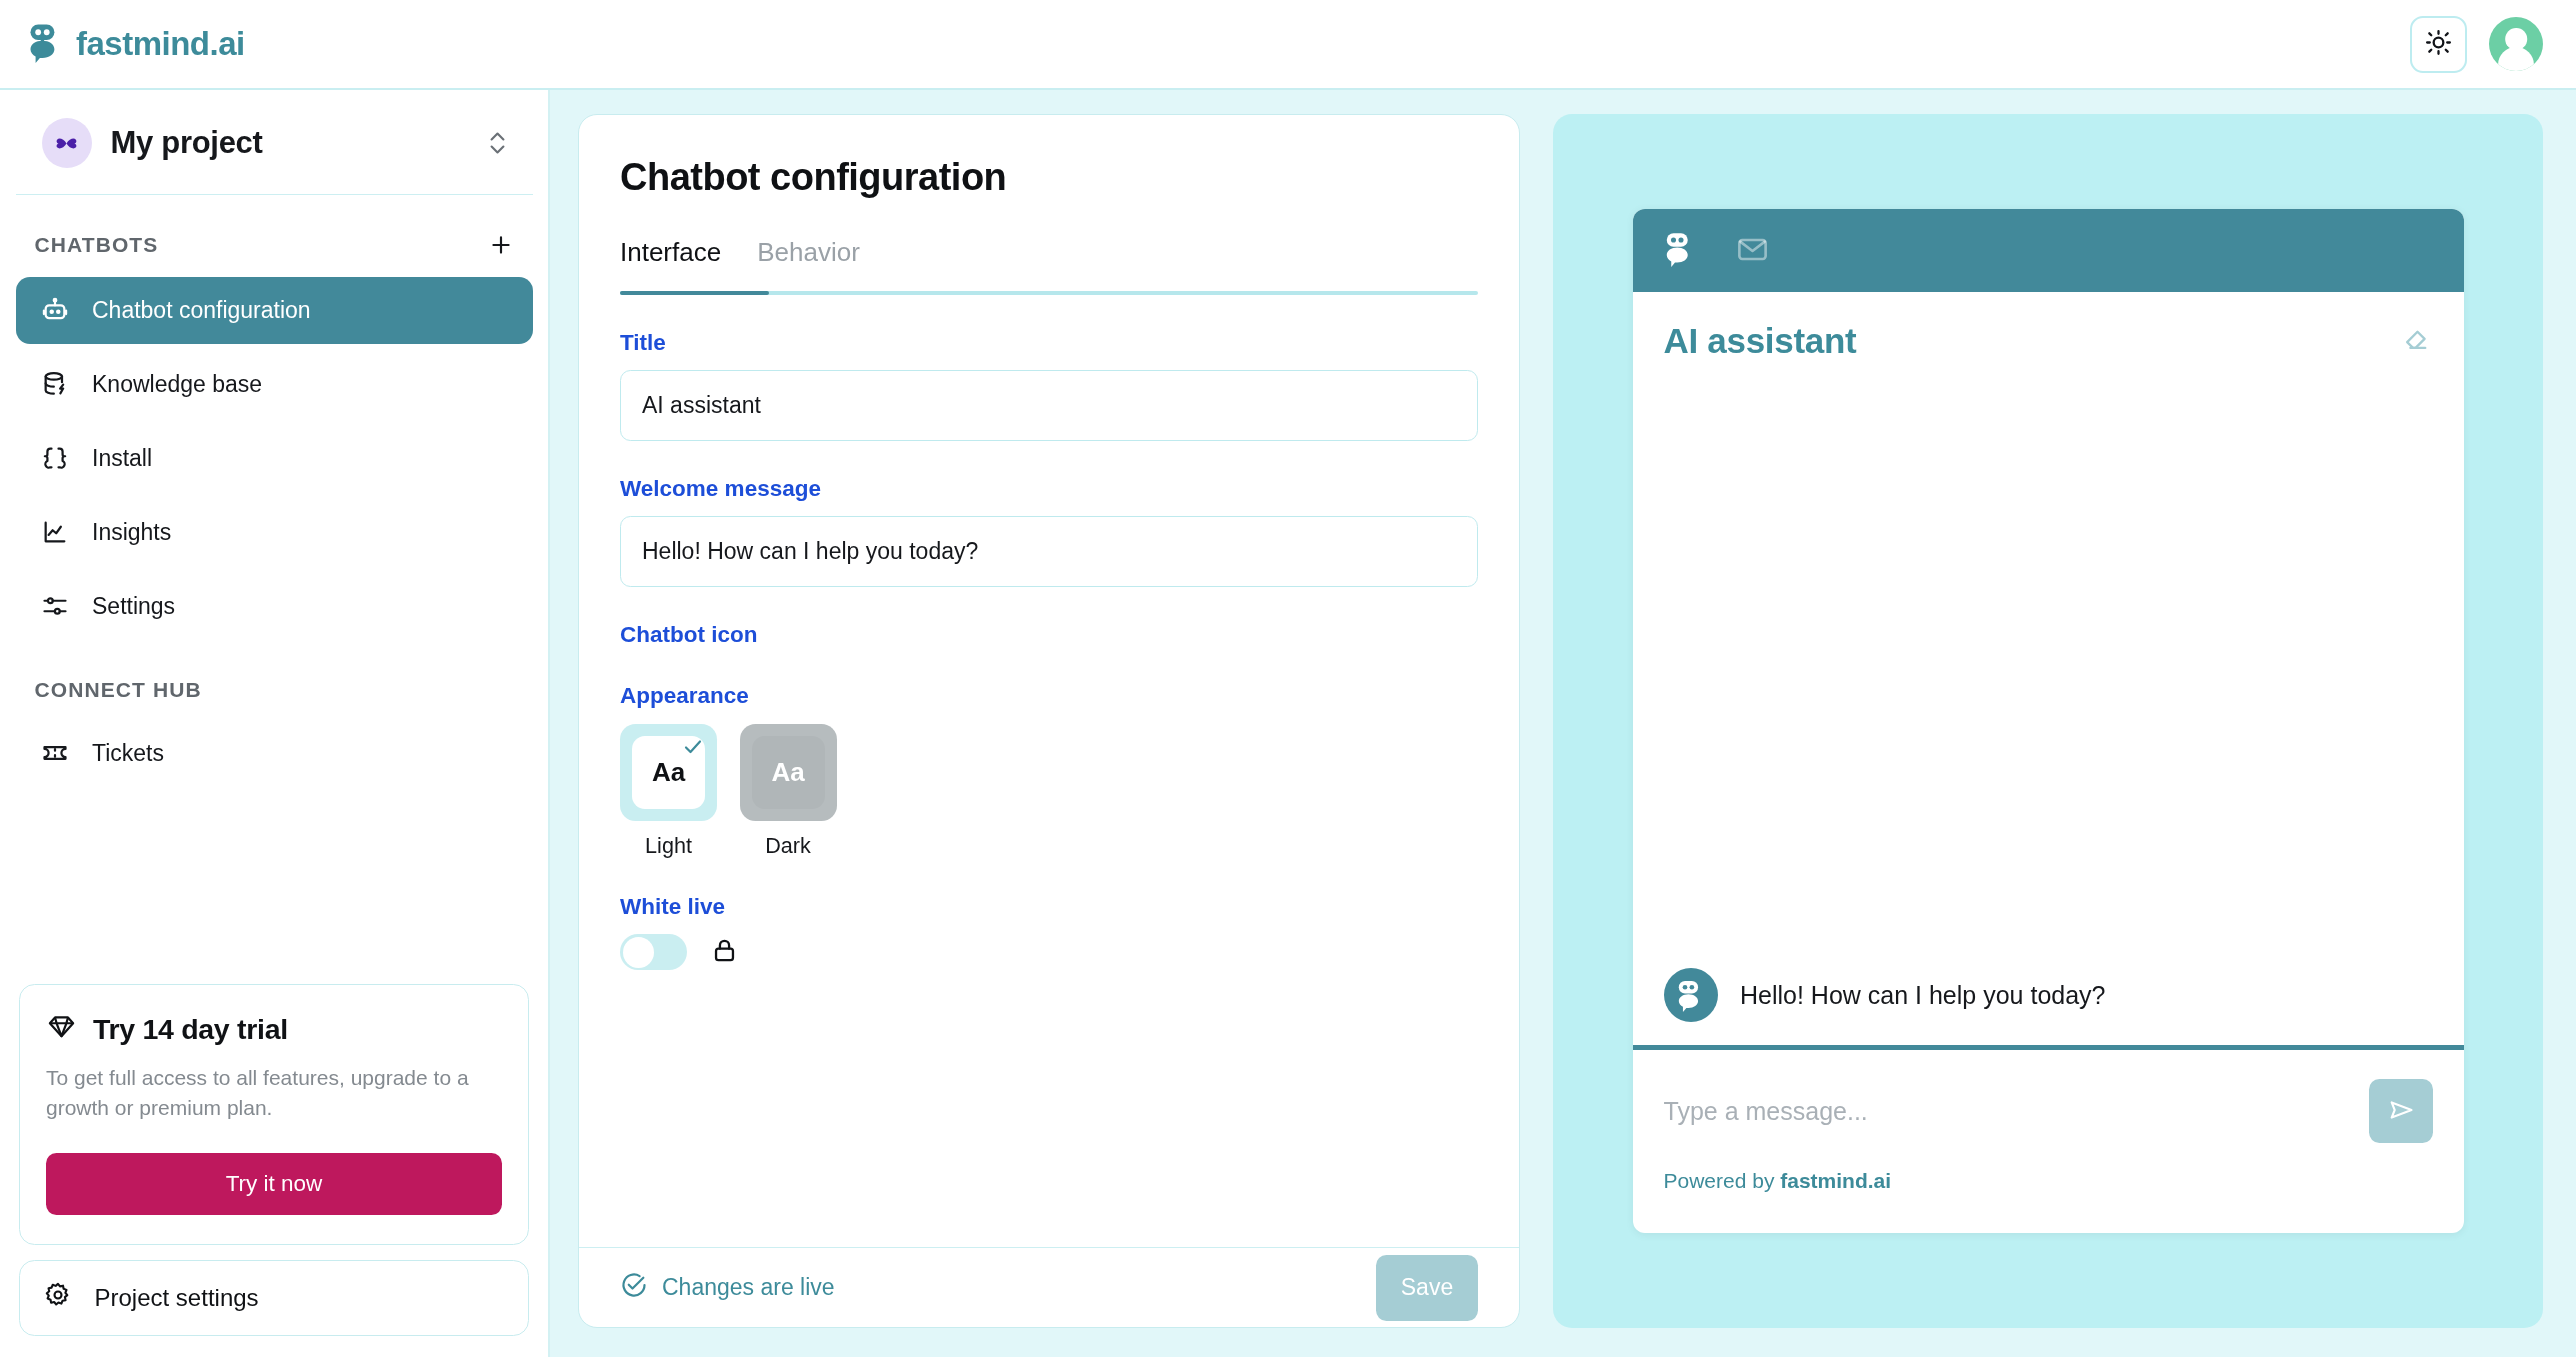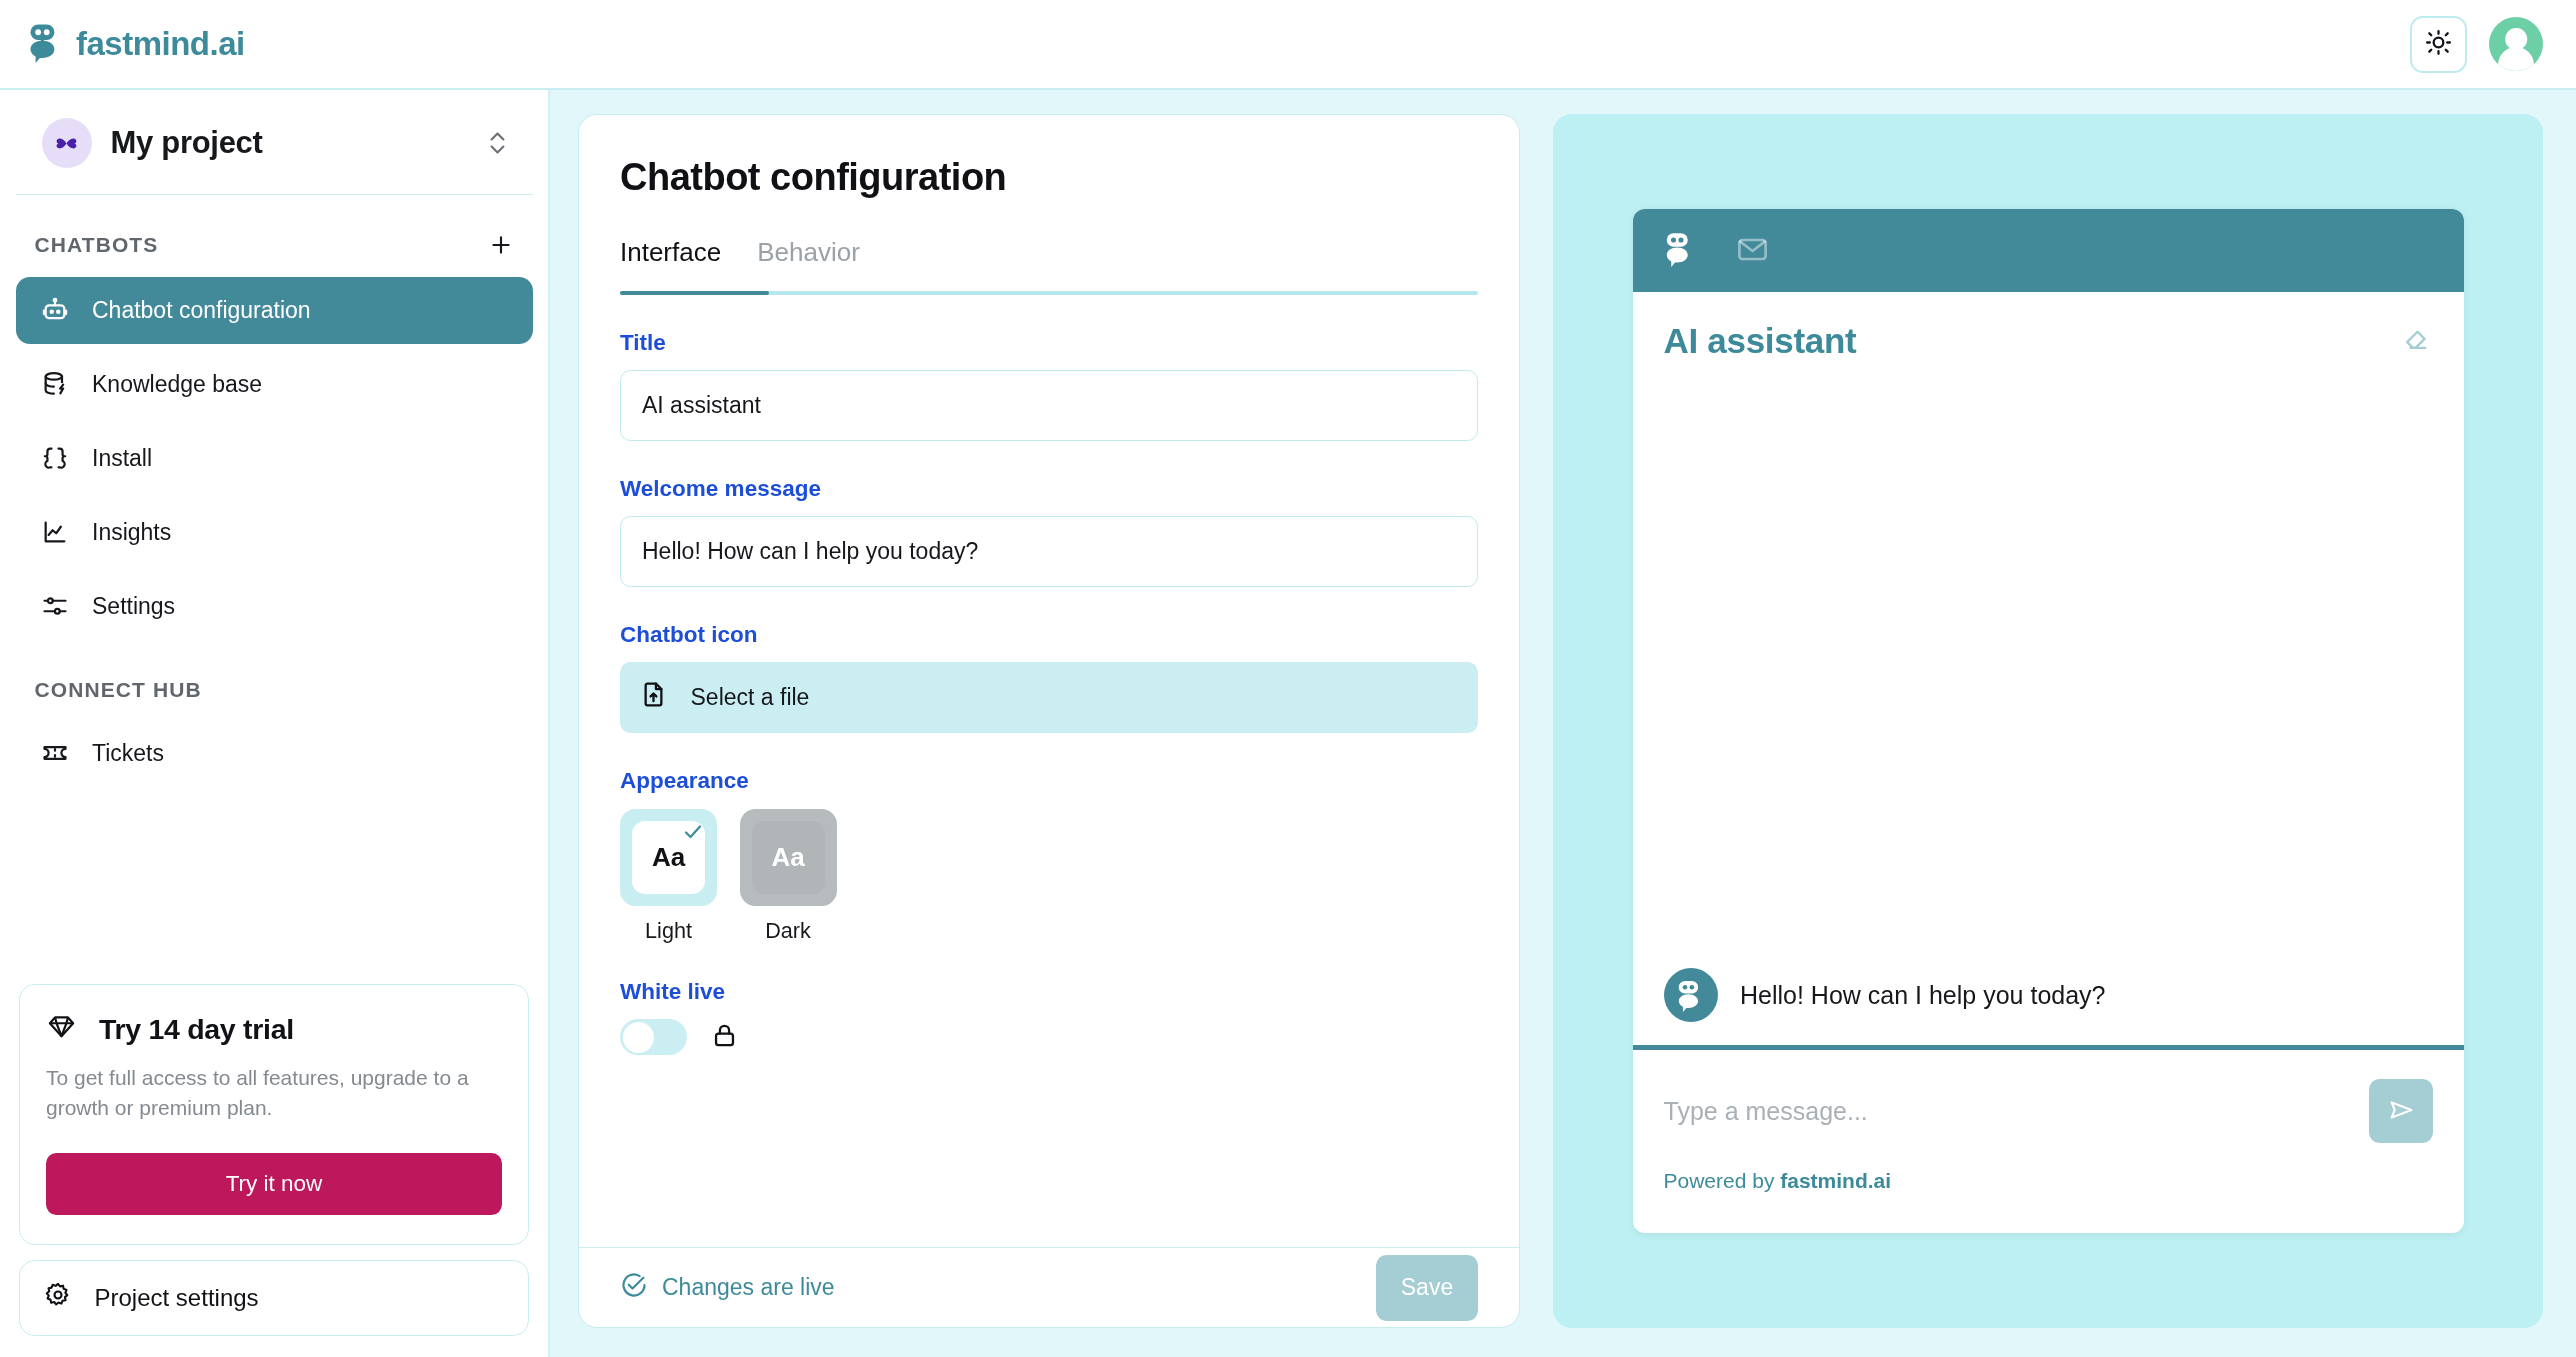--- a/index.html
+++ b/index.html
@@ -82,21 +82,21 @@
   .nav-item .nav-icon { width: 33px; display: flex; align-items: center; justify-content: center; flex-shrink: 0; }
   .nav-item.active { background: #42899a; color: #ffffff; }
 
   .sidebar-spacer { flex: 1; }
 
   .trial-card {
     border: 1.7px solid #c8ecef; border-radius: 15.5px;
     padding: 26px 26px 29px; margin: 0 3.5px 15.5px;
   }
   .trial-title {
-    display: flex; align-items: center; gap: 22px;
+    display: flex; align-items: center; gap: 16px;
     font-size: 28.5px; font-weight: 700; color: #101215; letter-spacing: -0.3px;
   }
   .trial-desc { font-size: 21px; color: #848a90; line-height: 1.45; margin-top: 14px; }
   .trial-btn {
     margin-top: 29px; height: 62px; border-radius: 10.4px;
     background: #be185d; color: #ffffff; font-size: 22.5px;
     display: flex; align-items: center; justify-content: center;
   }
   .proj-settings {
     border: 1.7px solid #c8ecef; border-radius: 15.5px;
@@ -399,30 +399,20 @@
             <div class="input-box">AI assistant</div>
           </div>
 
           <div class="field">
             <div class="field-label">Welcome message</div>
             <div class="input-box textarea">Hello! How can I help you today?</div>
           </div>
 
           <div class="field">
             <div class="field-label">Chatbot icon</div>
-            <div class="file-box">
-              <span>
-                <svg width="29" height="29" viewBox="0 0 24 24" fill="none" stroke="#101215" stroke-width="1.9" stroke-linecap="round" stroke-linejoin="round">
-                  <path d="M14 3H7a1.5 1.5 0 0 0-1.5 1.5v15A1.5 1.5 0 0 0 7 21h10a1.5 1.5 0 0 0 1.5-1.5V7.5z"></path>
-                  <path d="M14 3v4.5h4.5"></path>
-                  <path d="M12 17.5v-6M9.6 13.6L12 11.2l2.4 2.4"></path>
-                </svg>
-              </span>
-              <span>Select a file</span>
-            </div>
           </div>
 
           <div class="field">
             <div class="field-label">Appearance</div>
             <div class="appearance-row">
               <div class="appear-item">
                 <div class="swatch light">
                   <div class="swatch-inner">Aa</div>
                   <span class="check">
                     <svg width="24" height="24" viewBox="0 0 24 24" fill="none" stroke="#3d8b9a" stroke-width="2.2" stroke-linecap="round" stroke-linejoin="round">

